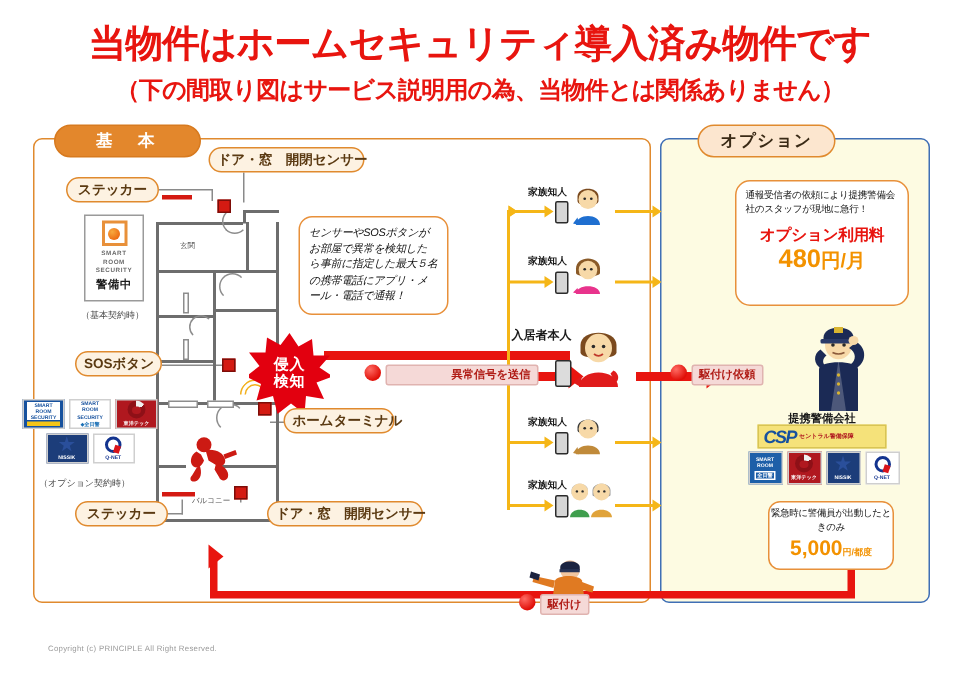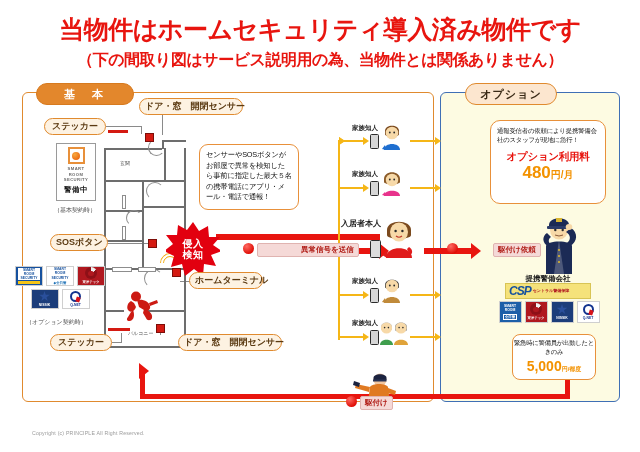--- a/index.html
+++ b/index.html
@@ -153,21 +153,21 @@
   }
   .donut:after{
     content:"";position:absolute;left:3.4px;top:3.4px;width:5.2px;height:5.2px;
     border-radius:50%;background:#b0181f;
   }
 
   
   .callout{
     position:absolute;left:199px;top:144px;width:100px;height:66px;
     box-sizing:border-box;border:1.5px solid #e8903a;border-radius:9px;
-    background:#ffffff;padding:5px 6px;z-index:22;
+    background:#ffffff;padding:5px 6px;z-index:22;font-style:italic;
   }
   .callout p{
     margin:0;font-size:7.3px;line-height:1.45;color:#111;letter-spacing:-0.2px;
   }
 
   
   .person{position:absolute;z-index:15;}
   .p-label{
     position:absolute;font-size:6.5px;font-weight:bold;color:#1a1a1a;white-space:nowrap;z-index:17;
   }
@@ -202,21 +202,21 @@
 
   
   .opt-bubble{
     position:absolute;left:490px;top:120px;width:116px;height:84px;
     box-sizing:border-box;border:1.5px solid #e8903a;border-radius:10px;
     background:#ffffff;padding:5px 6px;text-align:center;z-index:22;
   }
   .opt-note{font-size:6.4px;line-height:1.45;color:#111;text-align:left;letter-spacing:-0.2px;}
   .opt-fee-label{font-size:10.5px;font-weight:bold;color:#e8150f;margin-top:5px;letter-spacing:-0.3px;}
   .opt-fee-val{font-size:17px;font-weight:bold;color:#f39200;line-height:1.1;margin-top:1px;}
-  .opt-fee-unit{font-size:10px;color:#f39200;font-weight:bold;}
+  .opt-fee-unit{font-size:13px;color:#f39200;font-weight:bold;}
 
   .guard{position:absolute;left:536px;top:212px;width:46px;height:62px;z-index:16;}
   .co-label{
     position:absolute;left:490px;top:274px;width:116px;text-align:center;
     font-size:7.5px;font-weight:bold;color:#1a1a1a;z-index:16;
   }
   .csp{
     position:absolute;left:505px;top:283px;width:86px;height:16px;
     background:#f5e27a;border:1px solid #d8c455;box-sizing:border-box;
     display:flex;align-items:center;z-index:16;overflow:hidden;
@@ -396,21 +396,21 @@
     </div>
   </div>
 
   <div class="line-r" style="left:216px;top:234px;width:164px;height:6px;"></div>
   <div class="arrow-r" style="left:330px;top:248px;width:50px;"></div>
   <div class="dot-r" style="left:243px;top:243px;"></div>
   <div class="tag-r" style="left:257px;top:243px;padding-left:43px;">異常信号を送信</div>
 
   <div class="arrow-r" style="left:424px;top:248px;width:48px;"></div>
   <div class="dot-r" style="left:447px;top:243px;"></div>
-  <div class="tag-r" style="left:461px;top:243px;margin-left:32px;">駆付け依頼</div>
+  <div class="tag-r" style="left:461px;top:243px;">駆付け依頼</div>
 
   <div class="line-r" style="left:140px;top:394px;width:430px;height:5px;"></div>
   <div class="line-r" style="left:565px;top:380px;width:5px;height:16px;"></div>
   <div class="line-r" style="left:140px;top:370px;width:5px;height:26px;"></div>
   <div class="arrow-r" style="left:140px;top:368px;width:0px;height:0;"></div>
   <div class="dot-r" style="left:346px;top:396px;"></div>
   <div class="tag-r" style="left:360px;top:396px;">駆付け</div>
 
   <div class="runner">
     <svg viewBox="0 0 46 34" width="46" height="34">

